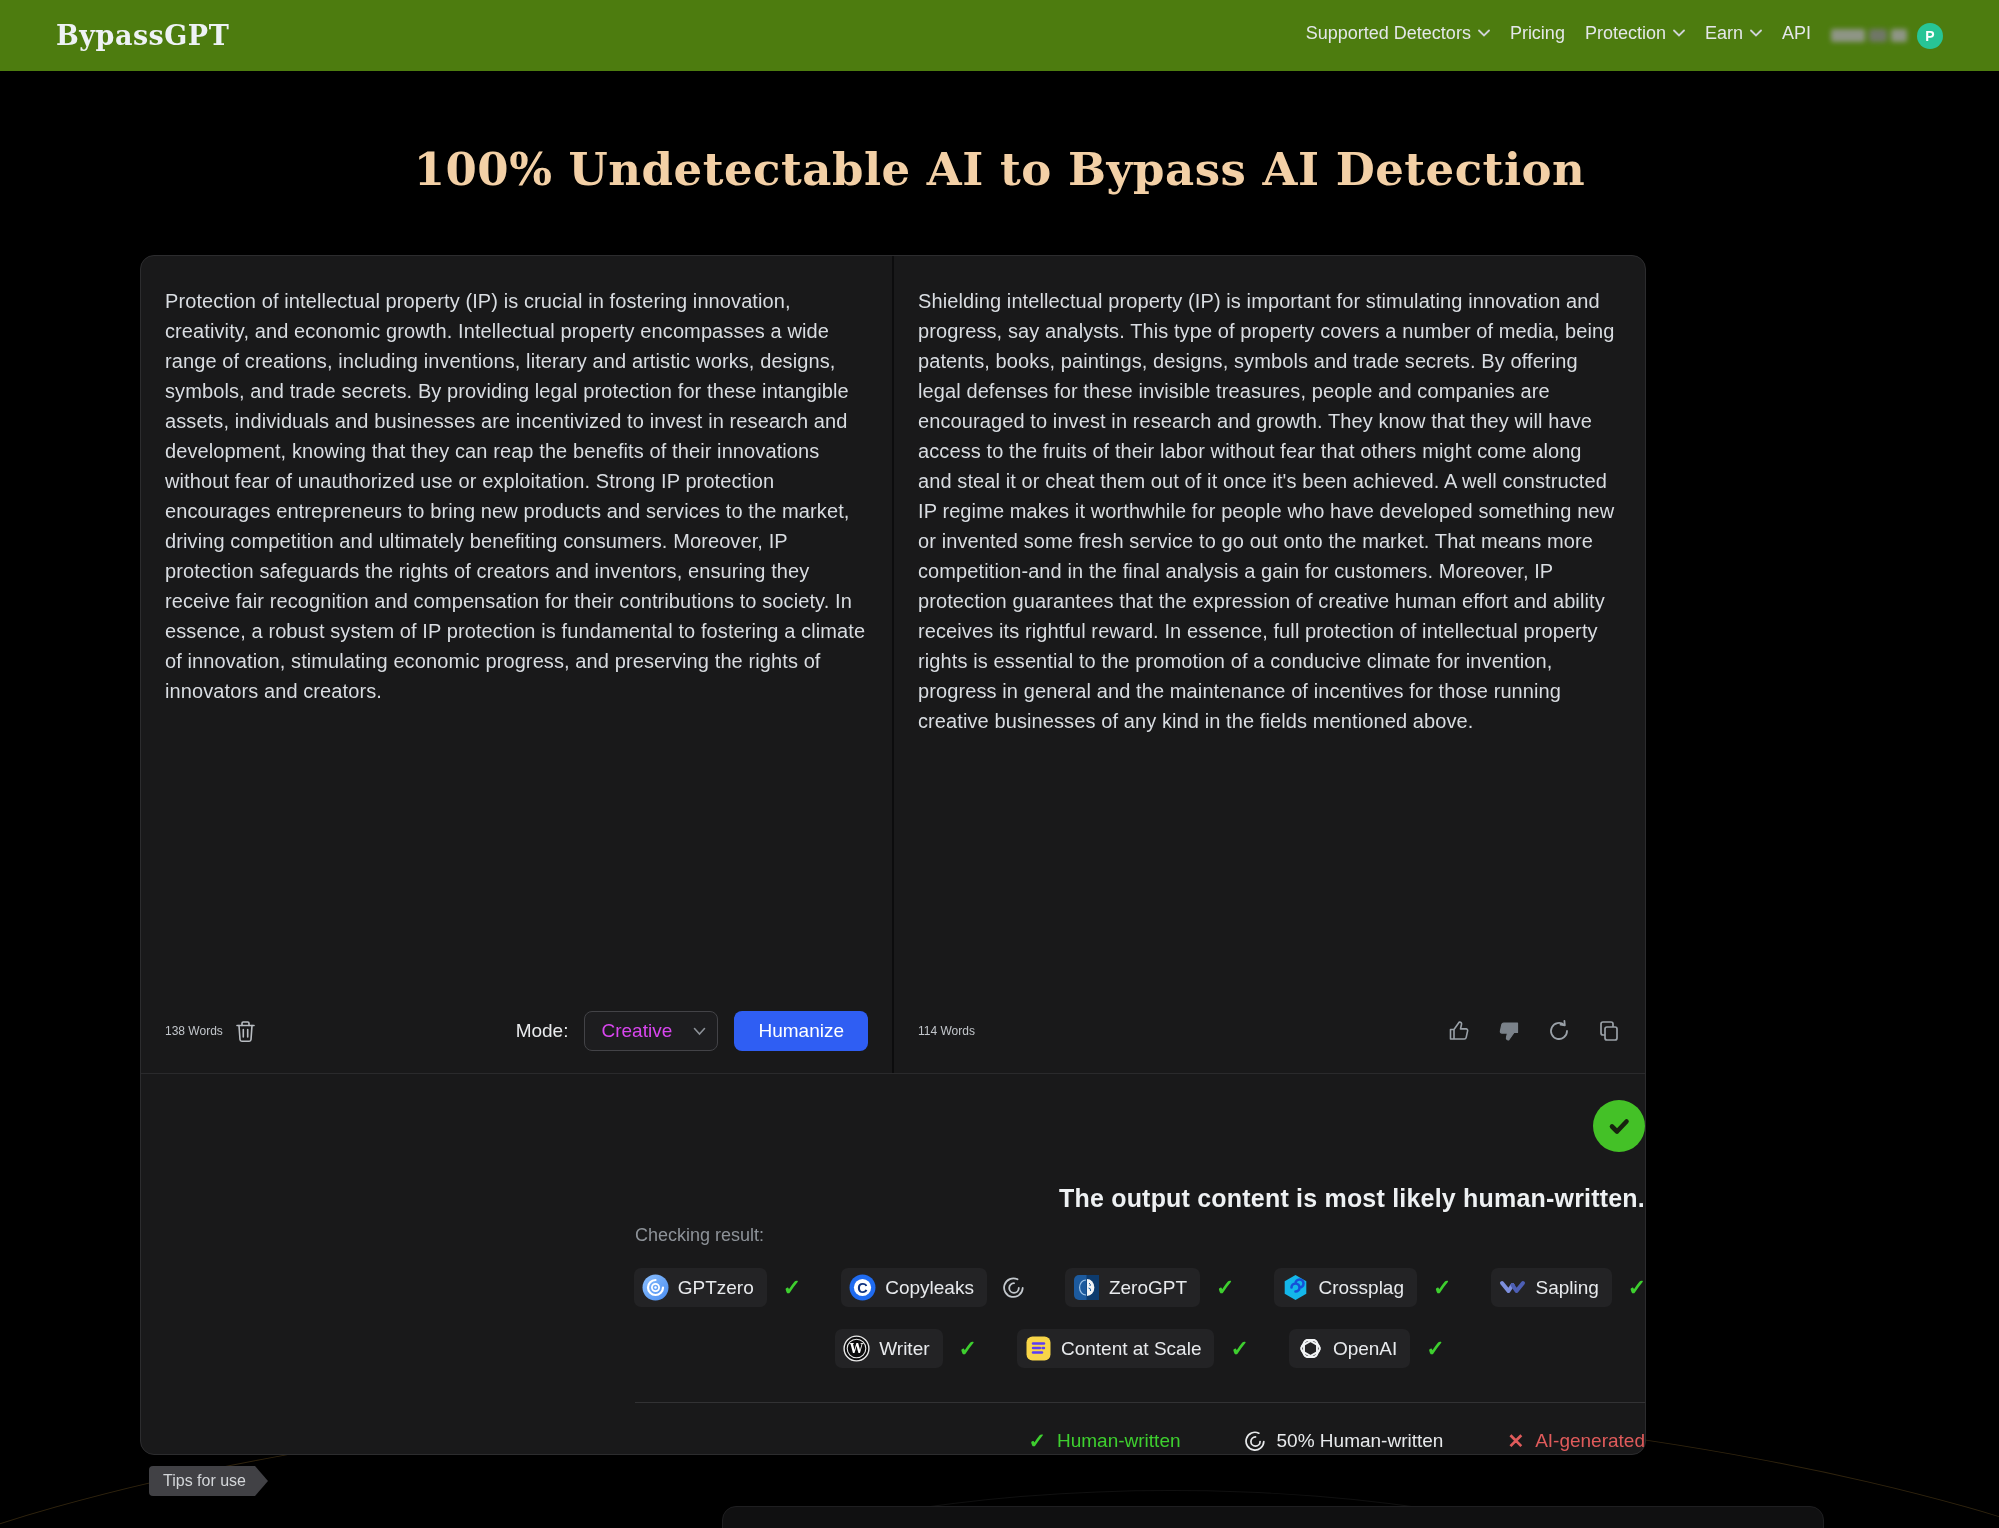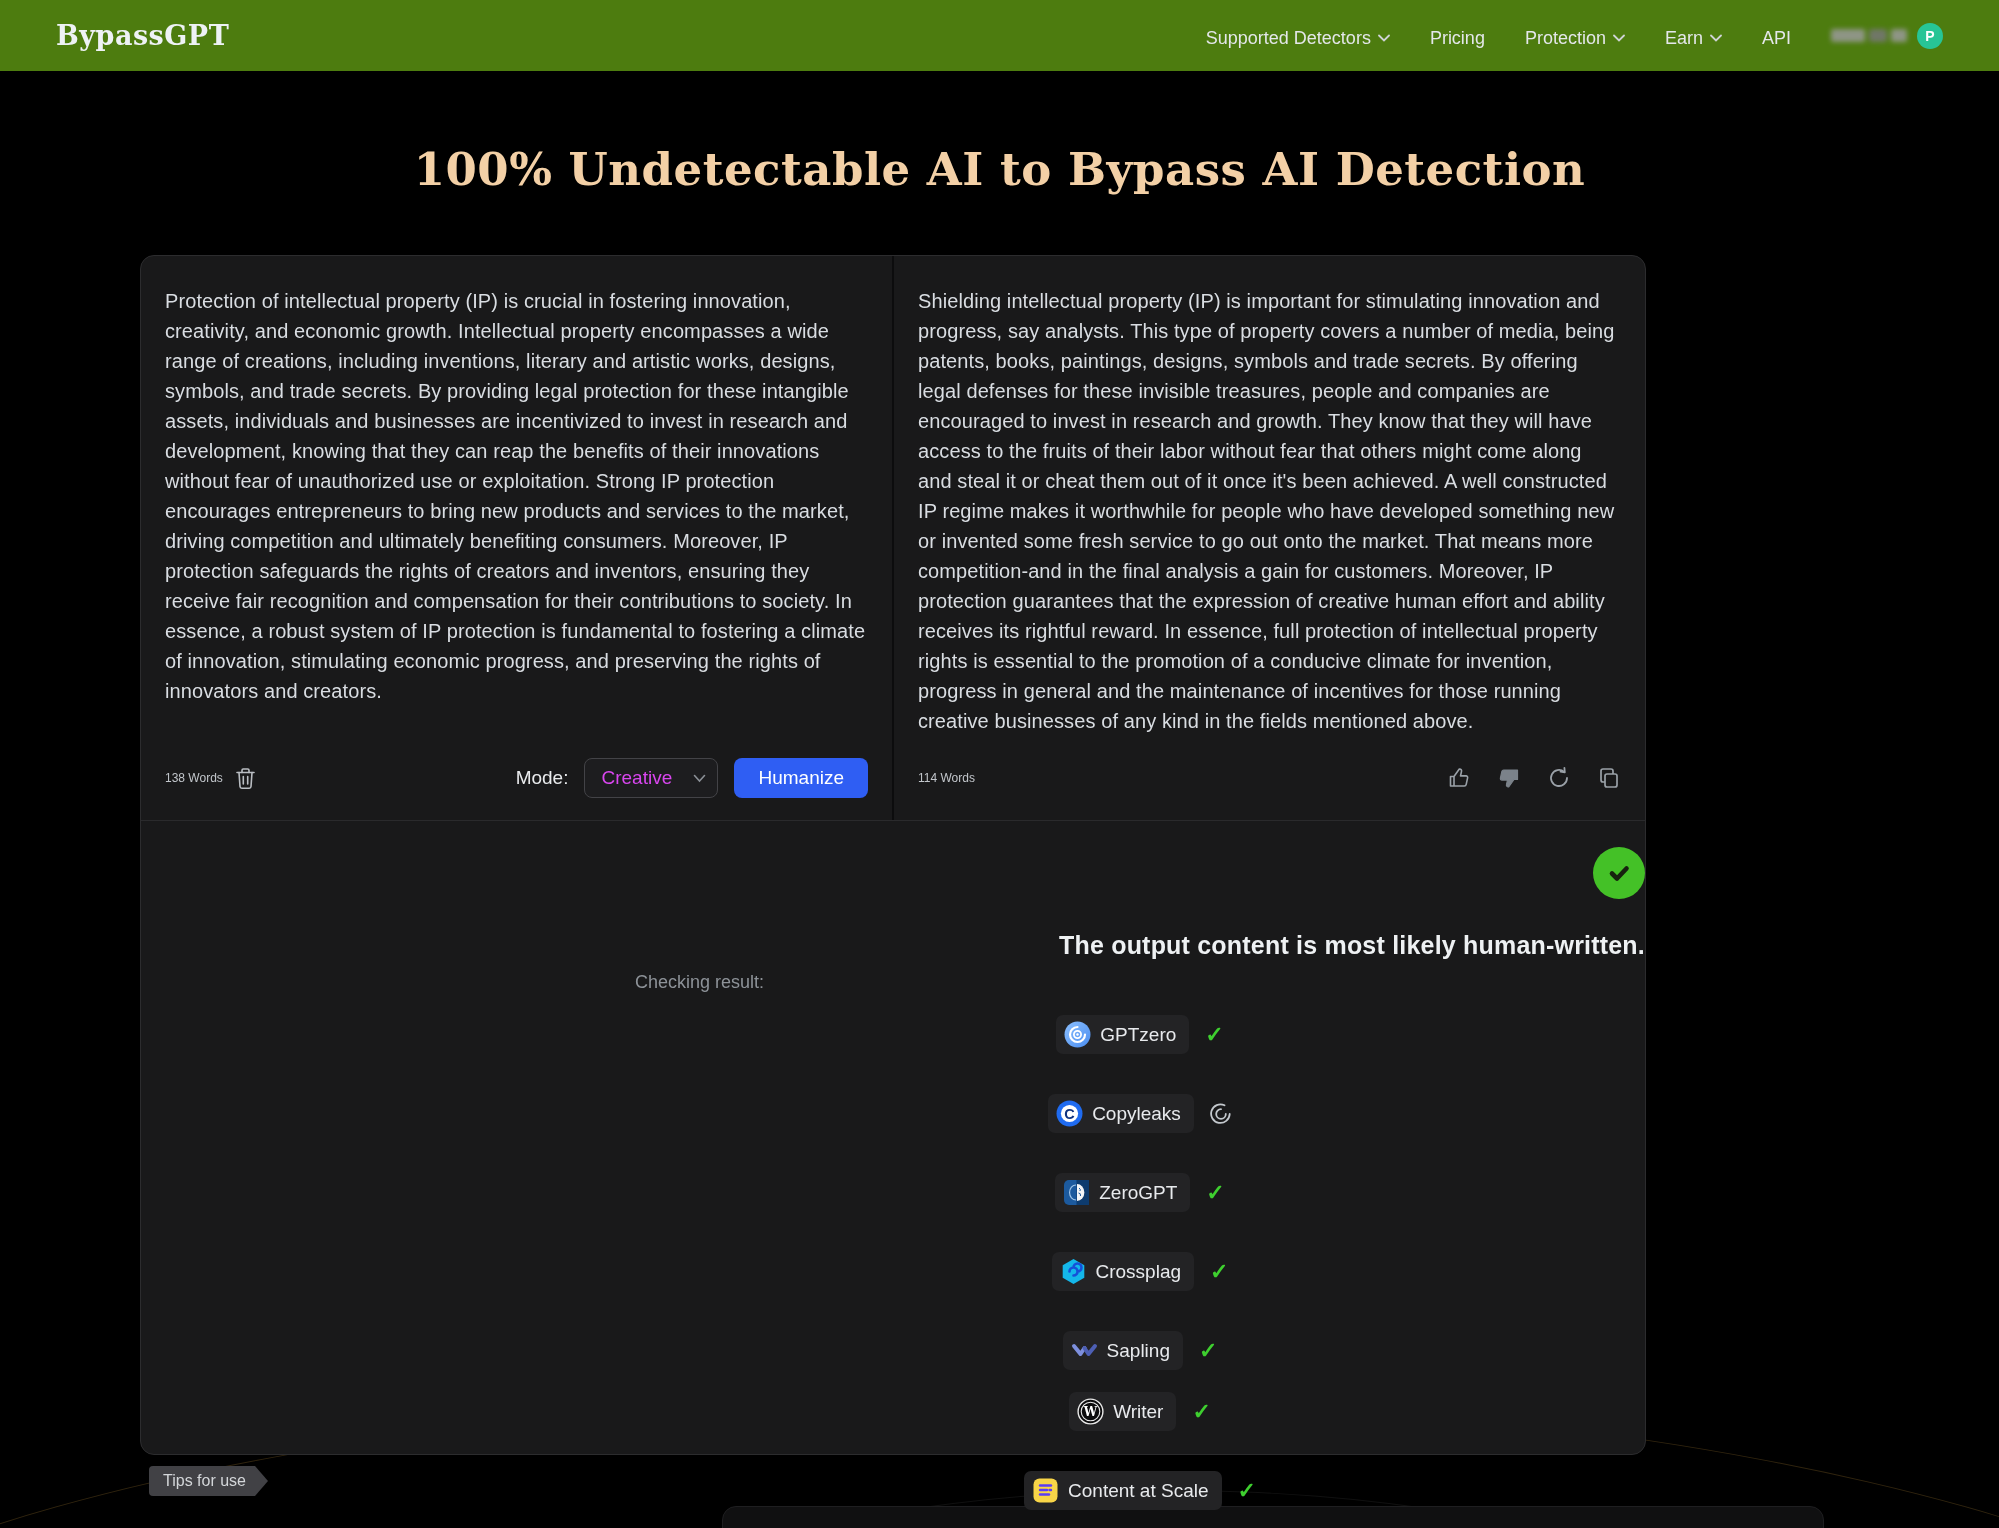--- a/index.html
+++ b/index.html
@@ -9,21 +9,21 @@
     -webkit-font-smoothing:antialiased;
   }
   
   .nav{
     position:absolute;left:0;top:0;width:100%;height:71px;background:#4d7c0f;
     display:flex;align-items:center;justify-content:space-between;
     padding:16px 56px;box-sizing:border-box;z-index:5;
   }
   .logo{font-family:"DejaVu Serif","Liberation Serif",serif;font-weight:bold;
     font-size:27px;color:#eef2f5;letter-spacing:.5px;cursor:pointer;}
-  .nav-right{display:flex;align-items:flex-end;gap:40px;}
+  .nav-right{display:flex;align-items:flex-start;gap:20px;}
   .nav-item{display:flex;align-items:center;gap:7px;color:#e4e7ea;font-size:18px;cursor:pointer;}
   .chev{width:12px;height:8px;display:inline-block;}
   .chev svg{display:block;}
   .account{display:flex;align-items:center;gap:10px;}
   .blurname{display:flex;gap:4px;filter:blur(2.5px);opacity:.85;}
   .blurname i{display:block;height:13px;border-radius:2px;background:#9a9a9a;}
   .blurname i:nth-child(1){width:34px;}
   .blurname i:nth-child(2){width:18px;background:#777;}
   .blurname i:nth-child(3){width:16px;}
   .avatar{width:26px;height:26px;border-radius:50%;background:#27c596;color:#fff;
@@ -69,21 +69,21 @@
     background:#2f5ef3;color:#fff;font-size:19px;font-weight:500;font-family:inherit;
   }
   .out-icons{display:flex;align-items:center;gap:26px;}
   
   .result{flex:1;display:flex;flex-direction:column;align-items:flex-end;}
   .check-circle{margin-top:26px;width:52px;height:52px;border-radius:50%;background:#44c127;
     display:flex;align-items:center;justify-content:center;}
   .result-heading{margin-top:32px;color:#eef1f3;font-size:25px;font-weight:bold;letter-spacing:.2px;}
   .check-block{width:1010px;margin-top:12px;}
   .checking-label{color:#8d9298;font-size:18px;}
-  .det-row{display:flex;align-items:center;justify-content:center;gap:40px;margin-top:22px;flex-direction:column;}
+  .det-row{display:flex;align-items:center;justify-content:center;gap:40px;margin-top:22px;}
   .det{display:flex;align-items:center;gap:16px;}
   .chip{display:flex;align-items:center;gap:9px;background:#232325;border-radius:7px;
     padding:6px 13px 6px 8px;cursor:default;}
   .chip .cname{color:#e8eaed;font-size:19px;}
   .logo26{width:27px;height:27px;display:flex;align-items:center;justify-content:center;}
   .stat-check{color:#3ecf2f;font-size:22px;font-weight:bold;line-height:1;}
   .legend-divider{width:1010px;height:1px;background:#323234;margin-top:34px;}
   .legend{display:flex;align-items:center;justify-content:center;gap:64px;margin-top:26px;}
   .legend-item{display:flex;align-items:center;gap:11px;font-size:19px;}
   .legend-item .lg-check{color:#3ecf2f;font-size:21px;font-weight:bold;}

